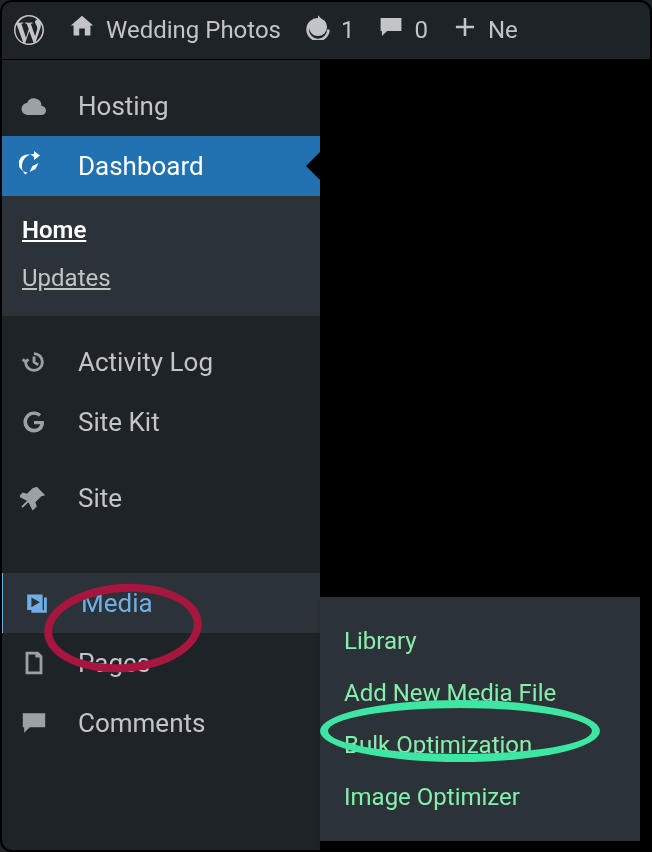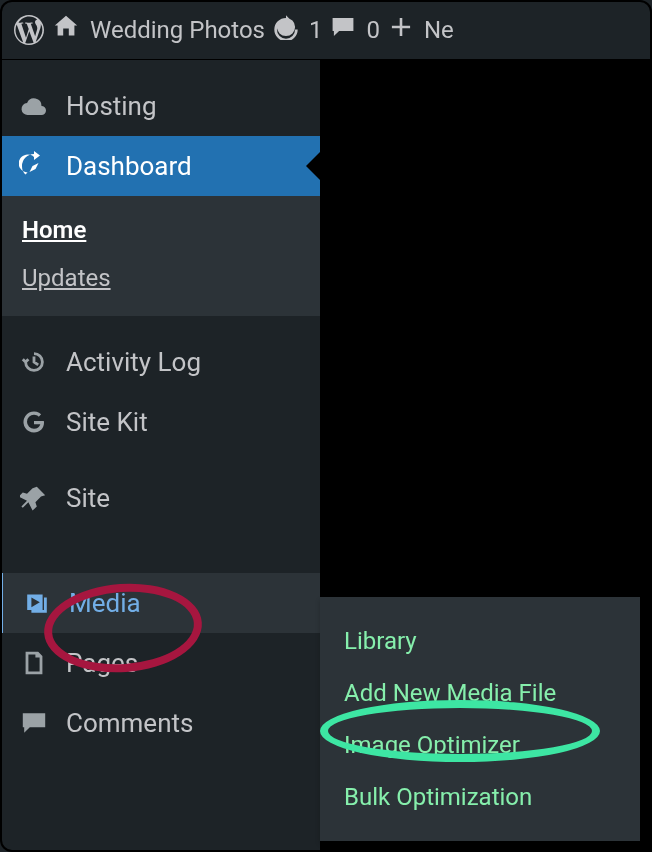--- a/index.html
+++ b/index.html
@@ -10,21 +10,21 @@
       height: 852px;
       overflow: hidden;
       position: relative;
     }
     .admin-bar {
       background: #1d2327;
       height: 60px;
       display: flex;
       align-items: center;
       padding: 0 14px;
-      gap: 8px;
+      gap: 24px;
       color: #c3c4c7;
       font-size: 24px;
       border-bottom: 1px solid #000;
     }
     .admin-bar-item {
       display: flex;
       align-items: center;
       gap: 10px;
       color: #c3c4c7;
       cursor: pointer;
@@ -35,21 +35,21 @@
       top: 60px;
       left: 0;
       width: 320px;
       background: #1d2327;
       height: calc(100% - 60px);
     }
     .menu-item {
       display: flex;
       align-items: center;
       padding: 14px 18px;
-      gap: 16px;
+      gap: 28px;
       color: #c3c4c7;
       font-size: 26px;
       cursor: pointer;
       position: relative;
     }
     .menu-item.current {
       background: #2271b1;
       color: #fff;
       align-items: center;
     }
@@ -261,19 +261,19 @@
           <path d="M2 3h16v10H7l-4 4V13H2z"></path>
         </svg>
     </span>
     <span>Comments</span>
   </div>
 </div>
 
 <div class="flyout">
   <div class="flyout-item">Library</div>
   <div class="flyout-item">Add New Media File</div>
+  <div class="flyout-item">Bulk Optimization</div>
   <div class="flyout-item">Image Optimizer</div>
-  <div class="flyout-item">Bulk Optimization</div>
 </div>
 
 <div class="anno-red"></div>
 <div class="anno-green"></div>
 <div class="round-border"></div>
 
 </body></html>

